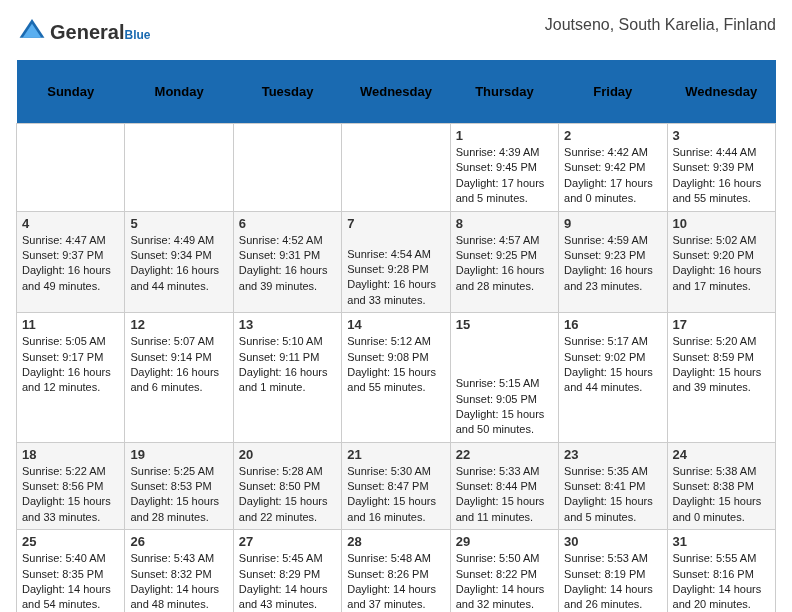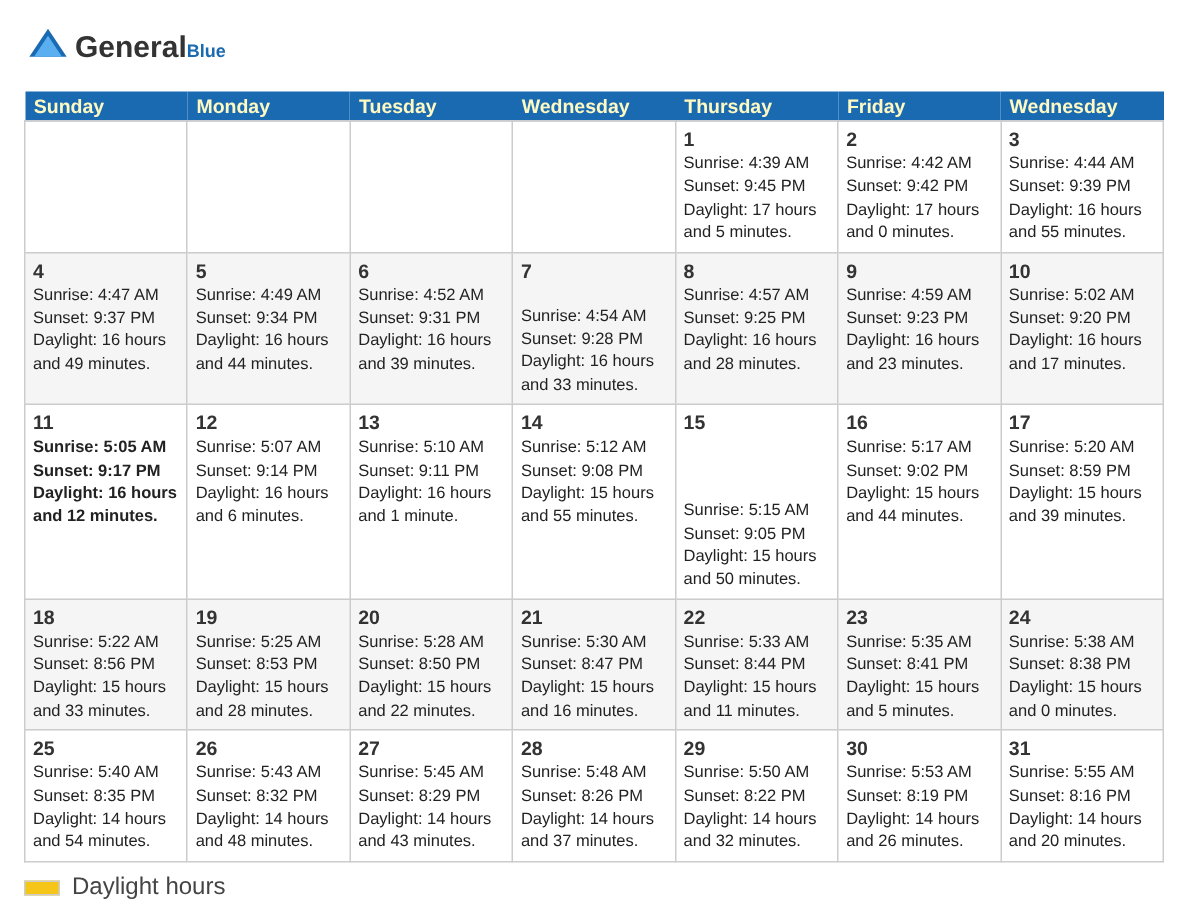--- a/index.html
+++ b/index.html
@@ -40,23 +40,23 @@
       font-size: 16px;
       color: #444;
     }
     table {
       width: 100%;
       border-collapse: collapse;
       font-size: 11px;
     }
     thead tr th {
       background: #1a6ab1;
-      color: #fef9c3;
-      text-align: left;
-      padding: 2px 6px;
+      color: #000000;
+      text-align: center;
+      padding: 24px 6px;
       font-size: 13px;
       font-weight: bold;
     }
     tbody tr td {
       border: 1px solid #ccc;
       vertical-align: top;
       padding: 4px 5px;
       width: 14.28%;
       min-height: 80px;
       color: #333;
@@ -107,20 +107,21 @@
         <polygon points="18,10 30,28 6,28" fill="#5aaff0"></polygon>
       </svg>
     </div>
     <div style="margin-left:4px;">
       <div>
         <span class="logo-general" style="font-size:20px;font-weight:bold;color:#333;">General</span><span class="logo-blue" style="font-size:12px;font-weight:bold;color:#1a6ab1;">Blue</span>
       </div>
     </div>
   </div>
   <div class="title-block">
+    <div class="location-title">Joutseno, South Karelia, Finland</div>
   </div>
 </div>
 
 <table>
   <thead>
     <tr>
     <th>Sunday</th>
         <th>Monday</th>
         <th>Tuesday</th>
         <th>Wednesday</th>
@@ -204,21 +205,21 @@
           <span class="day-number">10</span>
           <div class="day-info" style="white-space: pre-line;">Sunrise: 5:02 AM
 Sunset: 9:20 PM
 Daylight: 16 hours
 and 17 minutes.</div>
         </td>
       </tr>
       <tr>
         <td>
           <span class="day-number">11</span>
-          <div class="day-info" style="white-space: pre-line; font-weight: bold;">Sunrise: 5:05 AM
+          <div class="day-info" style="white-space: pre-line;">Sunrise: 5:05 AM
 Sunset: 9:17 PM
 Daylight: 16 hours
 and 12 minutes.</div>
         </td>
         <td>
           <span class="day-number">12</span>
           <div class="day-info" style="white-space: pre-line;">Sunrise: 5:07 AM
 Sunset: 9:14 PM
 Daylight: 16 hours
 and 6 minutes.</div>

